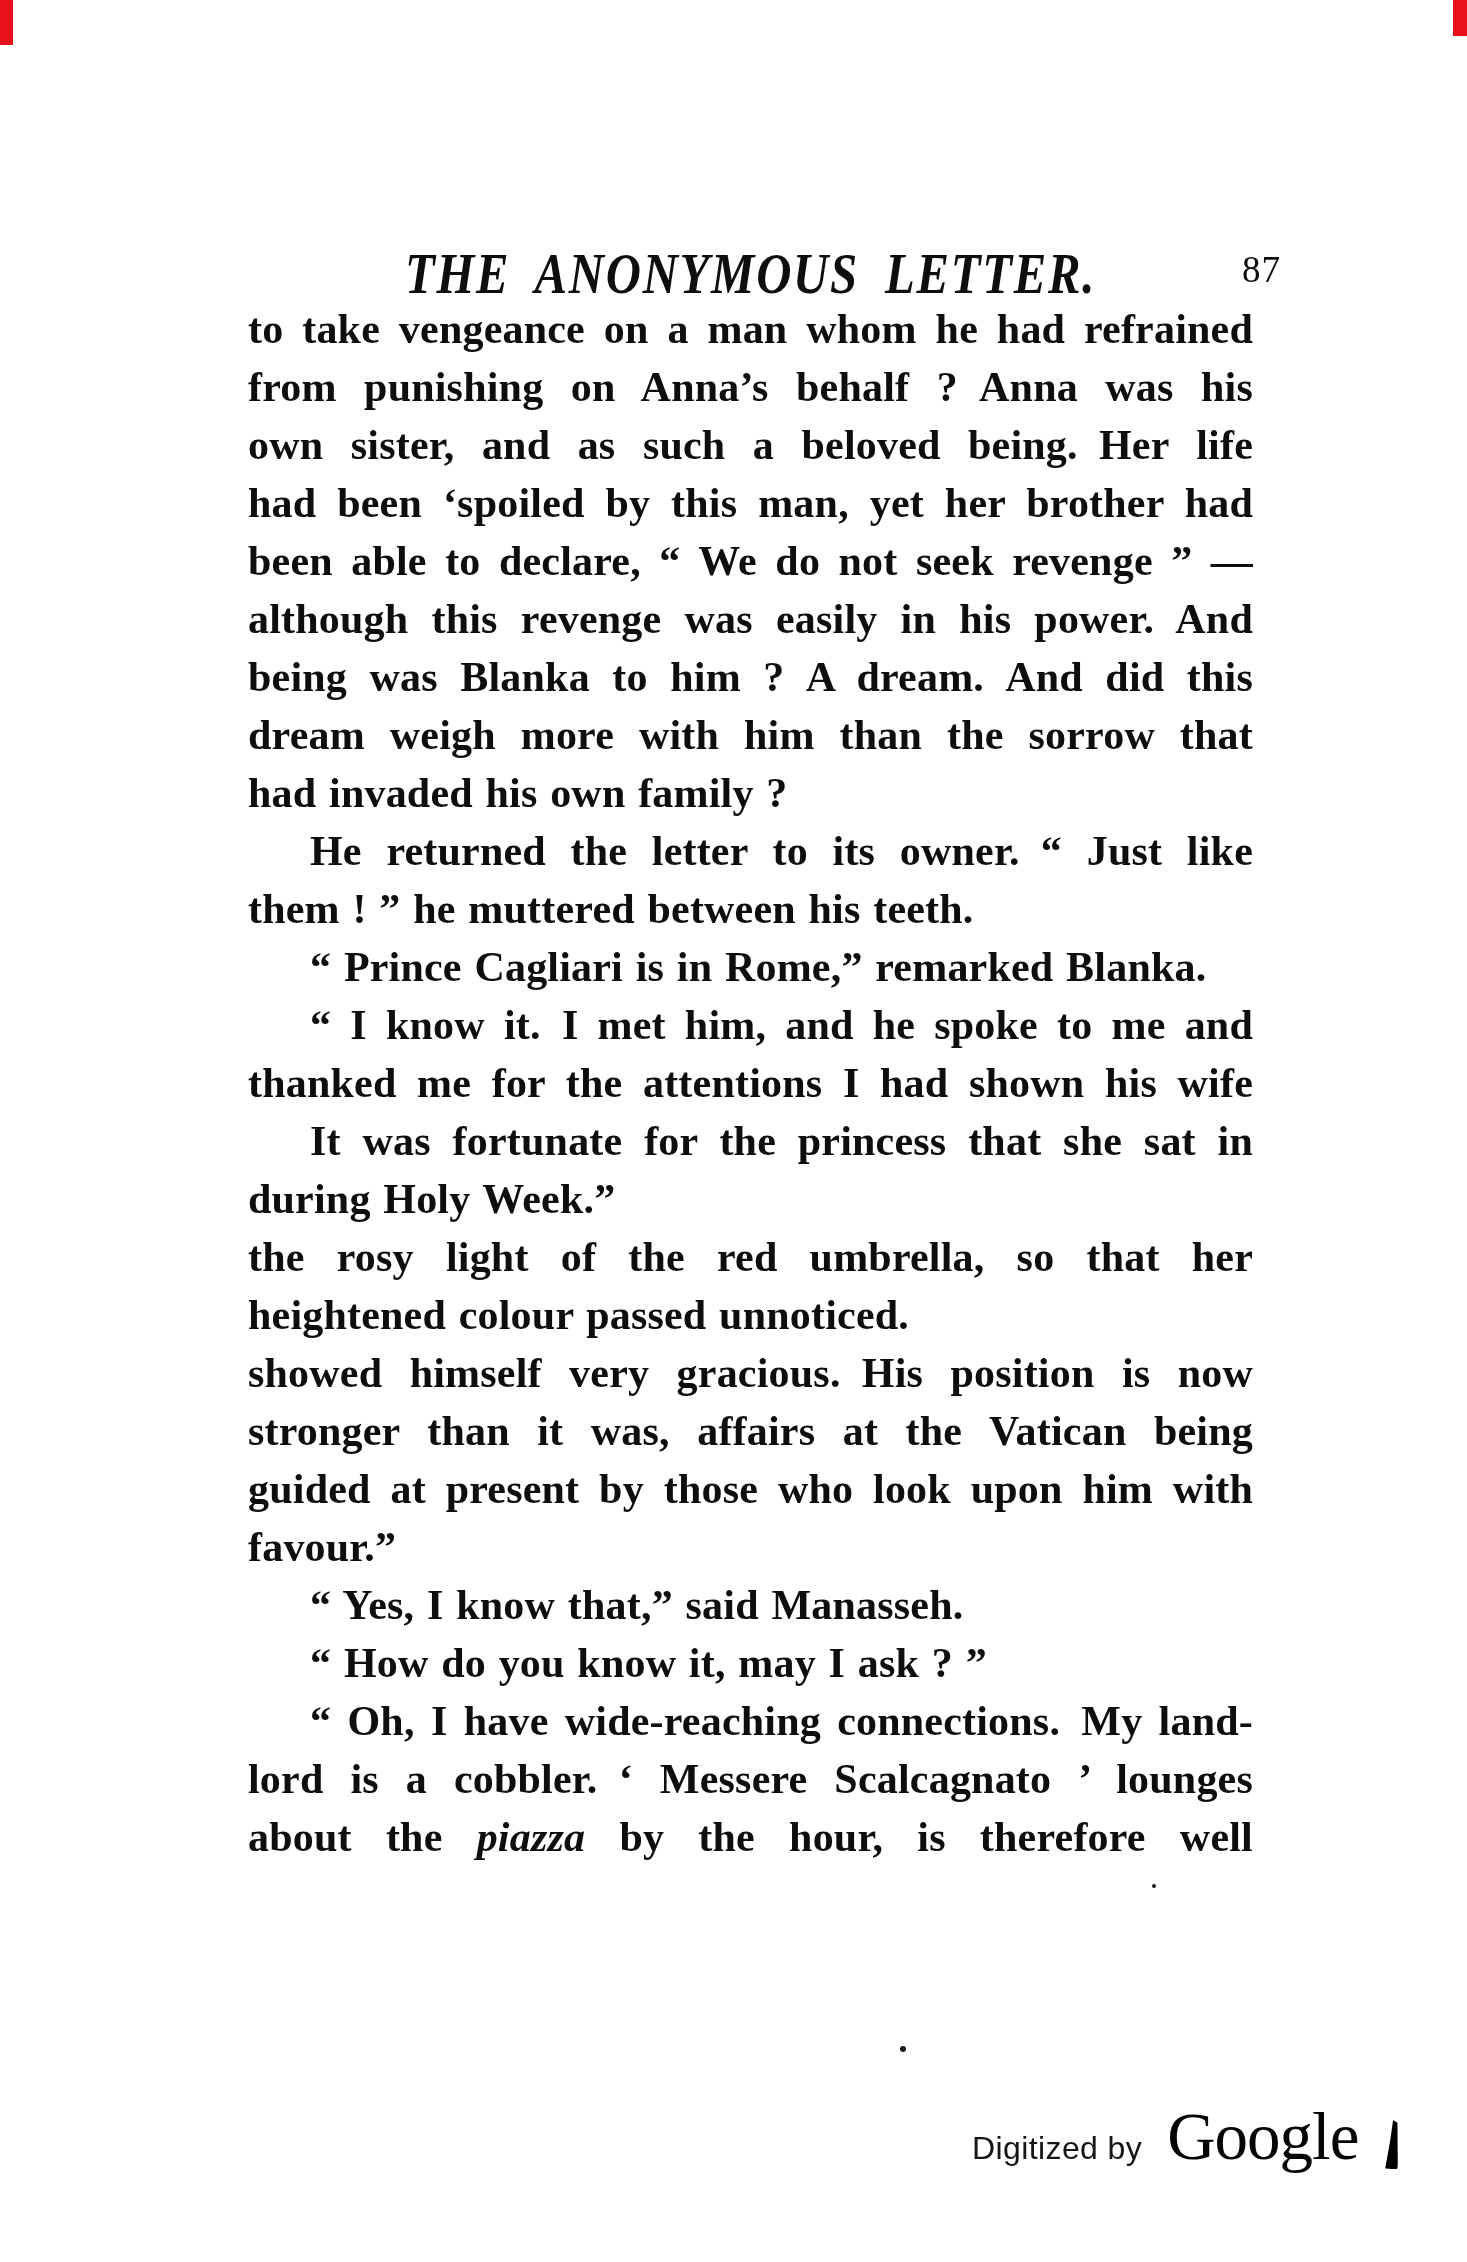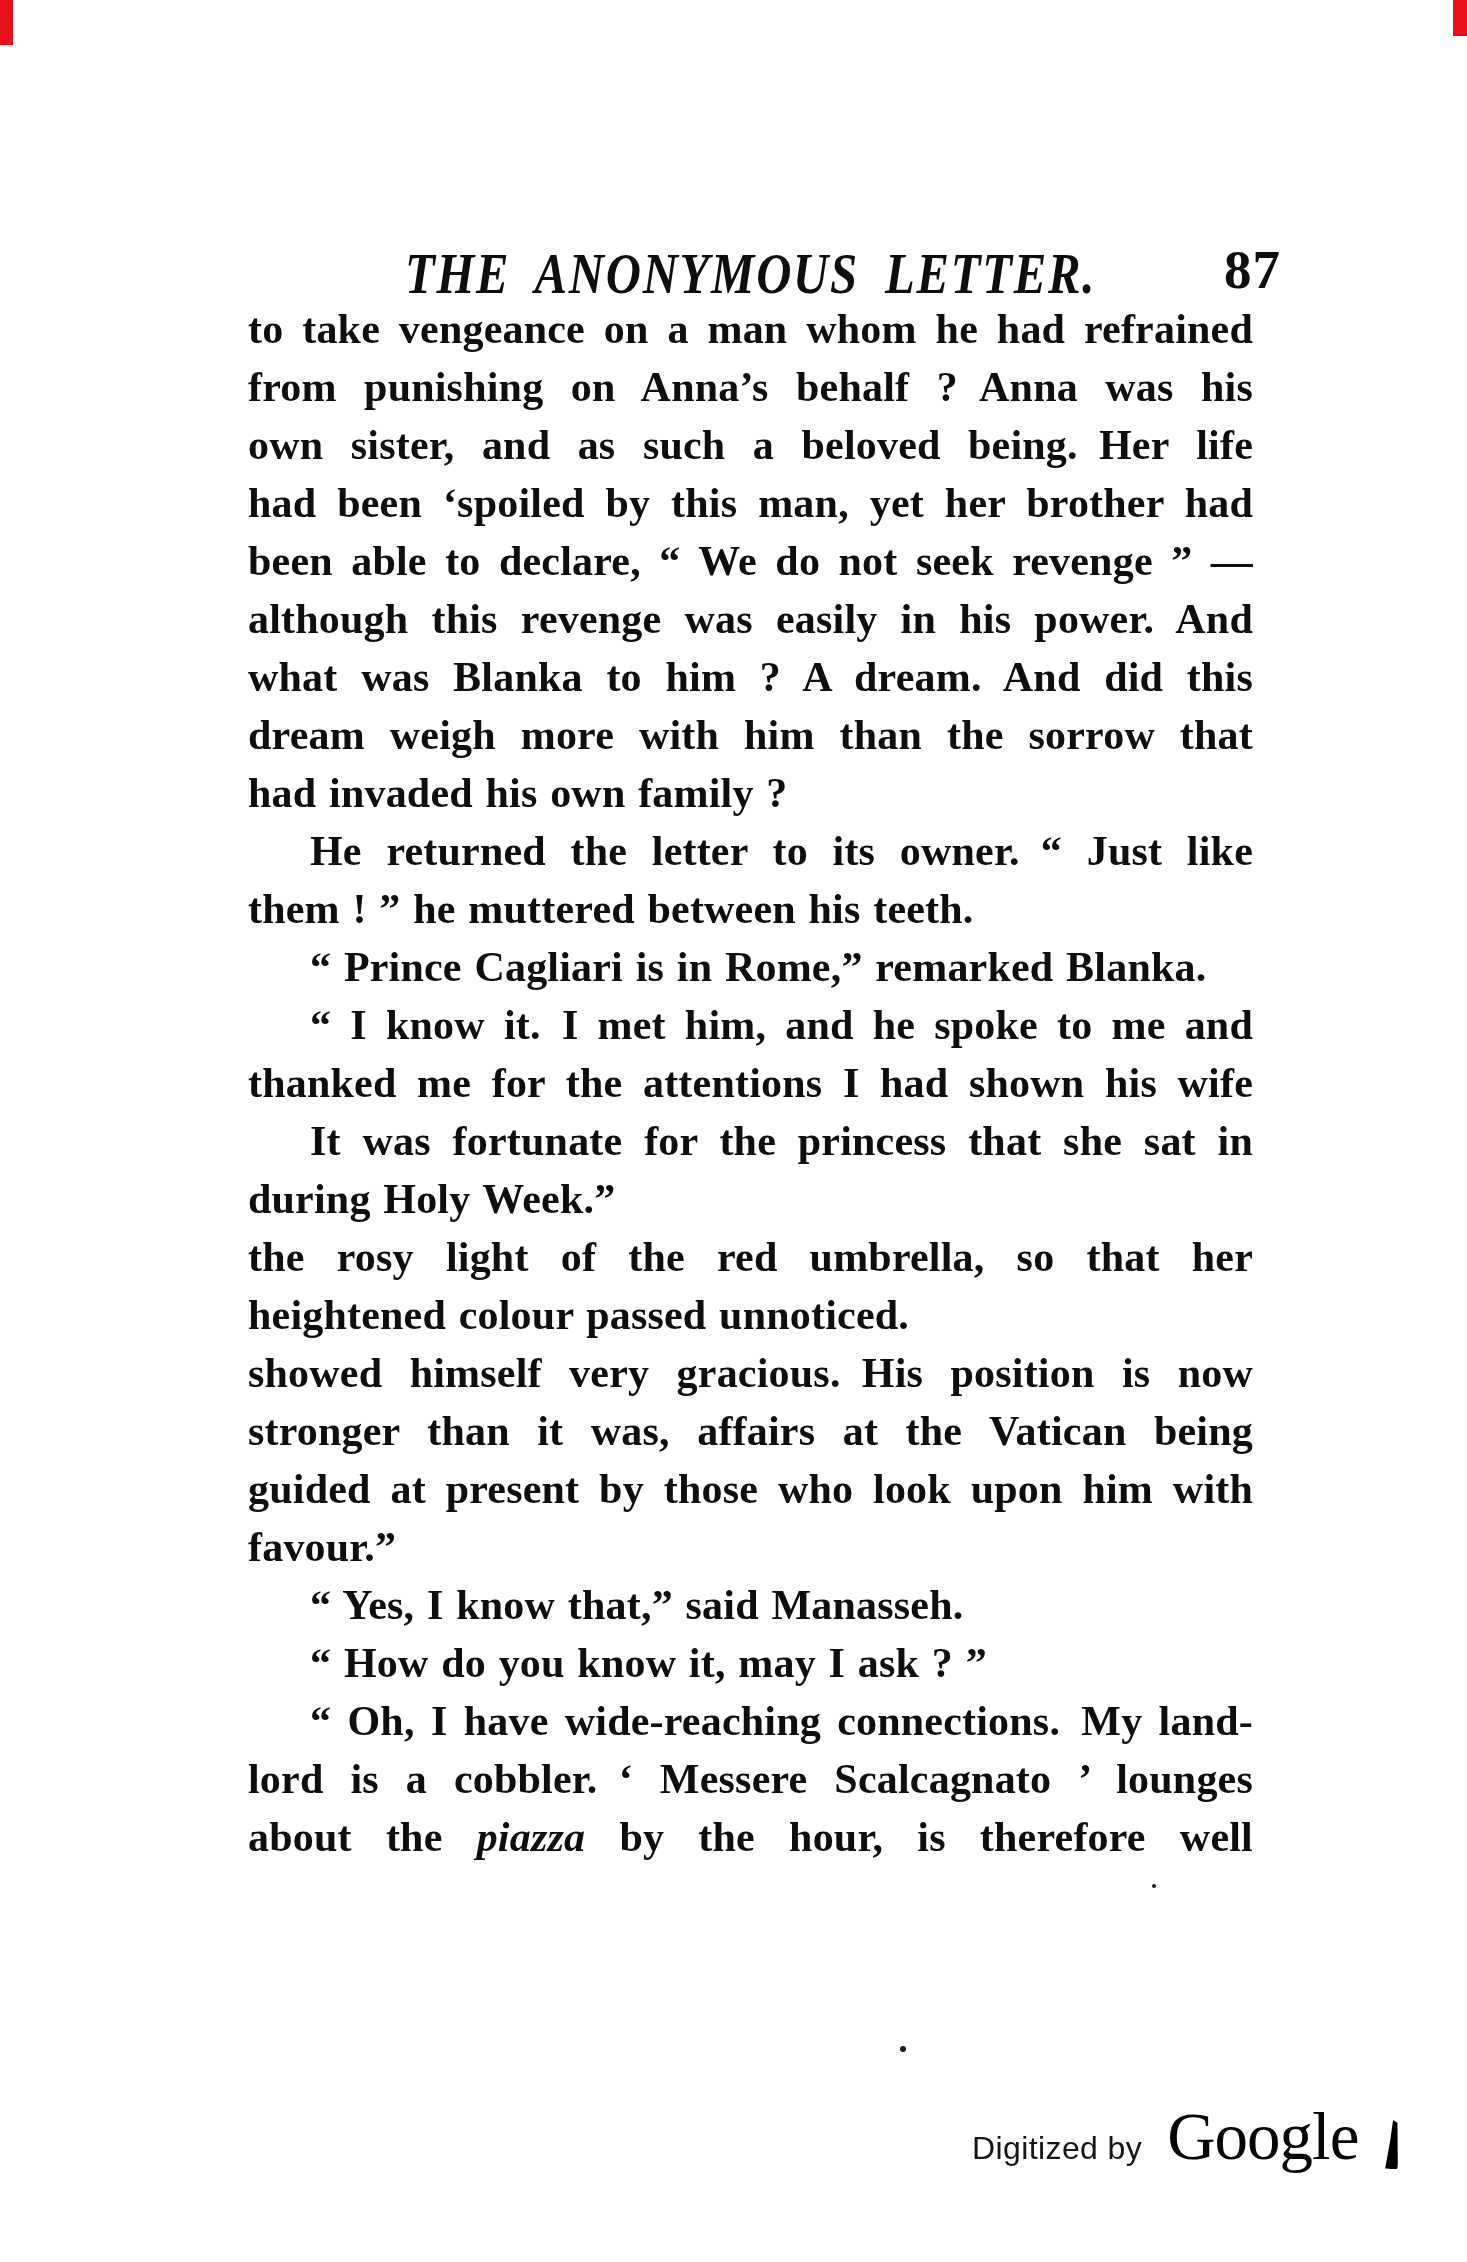--- a/index.html
+++ b/index.html
@@ -14,21 +14,21 @@
   .running-head { position:absolute; left:248px; top:243px; width:1005px; height:70px; }
   .head-title {
     display:block; text-align:center;
     font-style:italic; font-weight:bold; font-size:56px; line-height:62px;
     letter-spacing:2px; word-spacing:14px;
     transform:scaleX(0.87); transform-origin:50% 50%;
     white-space:nowrap;
   }
   .page-number {
     position:absolute; right:-28px; top:-4px;
-    font-weight:bold; font-size:55px; line-height:62px; letter-spacing:1px;
+    font-weight:normal; font-size:37px; line-height:62px; letter-spacing:1px;
   }
   
   .text-block {
     position:absolute; left:248px; top:300px; width:1005px;
     font-size:42px; font-weight:bold; line-height:58px;
     letter-spacing:0.2px; word-spacing:2px;font-family:Liberation Serif, serif;
   }
   .line { height:58px; white-space:nowrap; }
   .line.j { text-align:justify; text-justify:inter-word; text-align-last:justify; }
   .line.ind { padding-left:62px; }
@@ -69,21 +69,21 @@
     <span class="page-number">87</span>
   </div>
 
   <div class="text-block">
       <div class="line j"><span>to take vengeance on a man whom he had refrained</span></div>
       <div class="line j"><span>from punishing on Anna’s behalf ? Anna was his</span></div>
       <div class="line j"><span>own sister, and as such a beloved being. Her life</span></div>
       <div class="line j"><span>had been ʻspoiled by this man, yet her brother had</span></div>
       <div class="line j"><span>been able to declare, “ We do not seek revenge ” —</span></div>
       <div class="line j"><span>although this revenge was easily in his power. And</span></div>
-      <div class="line j"><span>what was Blanka to him ? A dream. And did this</span></div>
+      <div class="line j"><span>being was Blanka to him ? A dream. And did this</span></div>
       <div class="line j"><span>dream weigh more with him than the sorrow that</span></div>
       <div class="line"><span>had invaded his own family ?</span></div>
       <div class="line ind j"><span>He returned the letter to its owner. “ Just like</span></div>
       <div class="line"><span>them ! ” he muttered between his teeth.</span></div>
       <div class="line ind"><span>“ Prince Cagliari is in Rome,” remarked Blanka.</span></div>
       <div class="line ind j"><span>“ I know it. I met him, and he spoke to me and</span></div>
       <div class="line j"><span>thanked me for the attentions I had shown his wife</span></div>
       <div class="line ind j"><span>It was fortunate for the princess that she sat in</span></div>
       <div class="line"><span>during Holy Week.”</span></div>
       <div class="line j"><span>the rosy light of the red umbrella, so that her</span></div>

